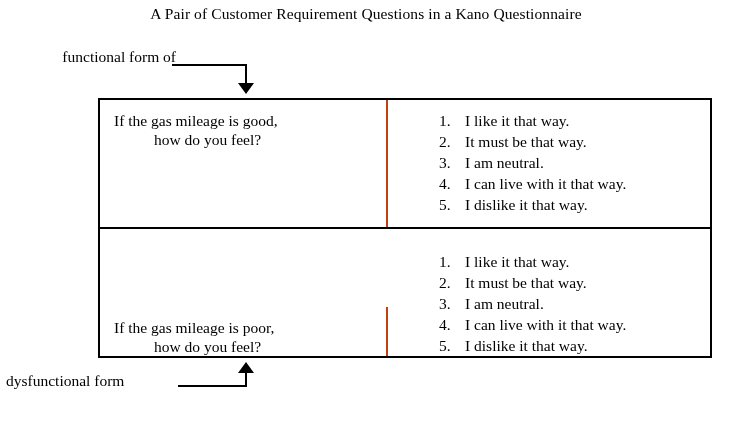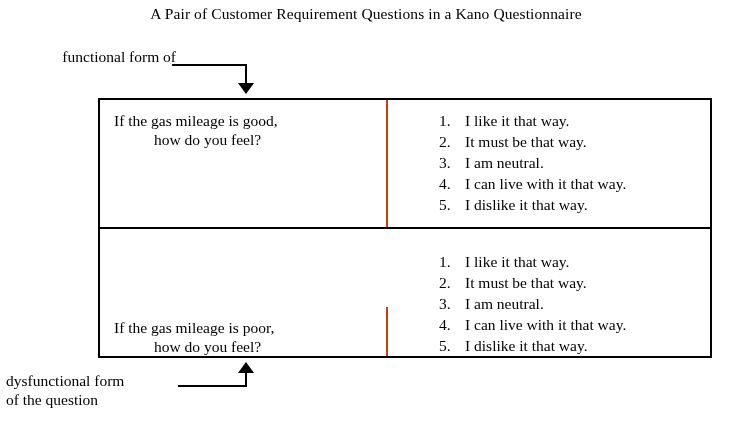--- a/index.html
+++ b/index.html
@@ -169,21 +169,20 @@
 
 <div id="functional-label" class="annotation-label">
   <span class="line1">functional form of</span>
 </div>
 <div id="functional-leader-h" class="leader"></div>
 <div id="functional-leader-v" class="leader"></div>
 <div id="functional-arrowhead"></div>
 
 <div id="dysfunctional-label" class="annotation-label">
   <span class="line1">dysfunctional form</span>
-  <span class="line2">of the question</span>
 </div>
 <div id="dysfunctional-leader-h" class="leader"></div>
 <div id="dysfunctional-leader-v" class="leader"></div>
 <div id="dysfunctional-arrowhead"></div>
 
 <div id="questionnaire-table">
 
   <div class="q-row">
     <div class="q-cell-question">
       <div class="question-text">

